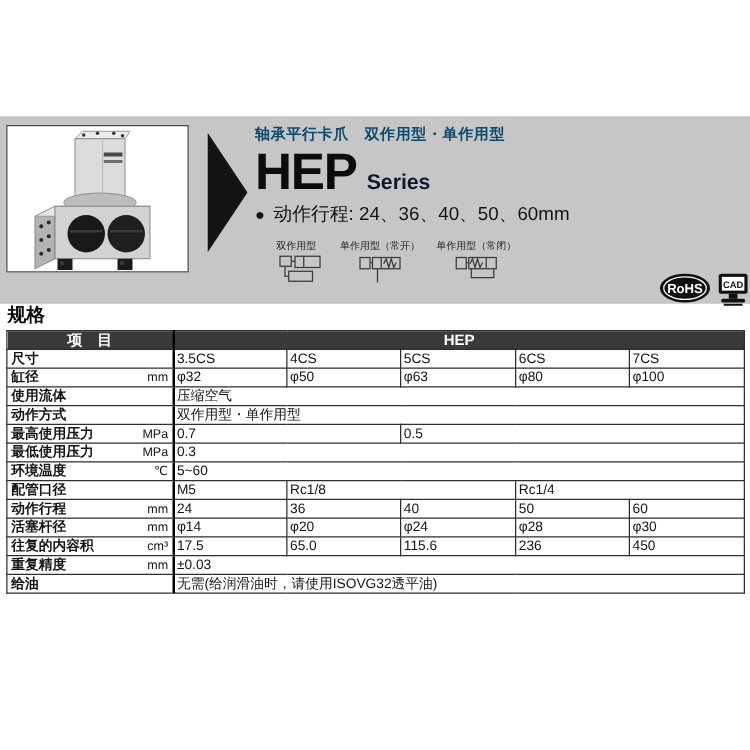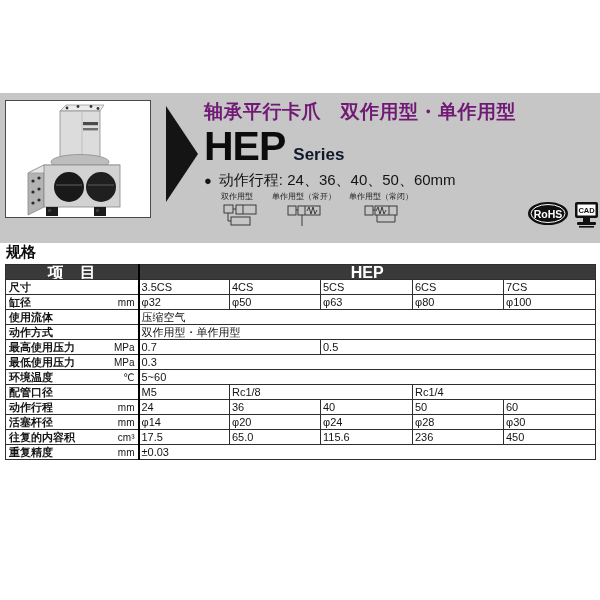--- a/index.html
+++ b/index.html
@@ -7,39 +7,39 @@
     font-family:"Liberation Sans","DejaVu Sans",sans-serif; color:#111; }
   .page { position:relative; width:600px; height:600px; overflow:hidden; background:#fff; }
 
   
   .band { position:absolute; left:0; top:93px; width:600px; height:150px; background:#c6c6c6; }
   .photo-box { position:absolute; left:5px; top:7px; width:146px; height:118px;
     background:#fff; border:1px solid #4a4a4a; }
   .photo-box svg { display:block; }
   .arrow { position:absolute; left:166px; top:13px; }
   .titles { position:absolute; left:204px; top:6px; }
-  .subtitle { font-size:19px; font-weight:bold; color:#701a75; letter-spacing:0.5px; }
+  .subtitle { font-size:12px; font-weight:bold; color:#0c4a6e; letter-spacing:0.5px; }
   .series-row { display:flex; align-items:baseline; margin-top:0px; }
   .series-name { font-size:41px; font-weight:bold; letter-spacing:-1px; line-height:1.05; color:#0c0c0c; }
   .series-suffix { font-size:17px; font-weight:bold; margin-left:8px; color:#0f172a; }
   .stroke-row { margin-top:3px; font-size:15px; color:#141414; display:flex; align-items:center; }
   .bullet { font-size:13px; margin-right:7px; }
   .symbols { position:absolute; left:221px; top:99px; display:flex; gap:13px; }
   .sym { text-align:left; }
   .sym-label { font-size:8px; line-height:9px; color:#222; margin-bottom:1px; white-space:nowrap; }
   .sym svg { display:block; margin:0 auto; }
-  .logos { position:absolute; left:527px; top:108px; display:flex; align-items:flex-start; gap:5px; }
+  .logos { position:absolute; left:527px; top:125px; display:flex; align-items:flex-start; gap:5px; }
 
   
   .section-title { position:absolute; left:6px; top:243px; font-size:15px; font-weight:bold; color:#0c0c0c; }
   .table-wrap { position:absolute; left:5px; top:264px; width:590px; }
   table { border-collapse:collapse; table-layout:fixed; width:590px; }
   th, td { border:1px solid #2e2e2e; height:15px; padding:0 2px;
     font-size:11px; line-height:13px; overflow:hidden; white-space:nowrap; }
-  th { background:#3a3a3a; color:#fff; font-weight:bold; font-size:16px; text-align:center; }
+  th { background:#3a3a3a; color:#fff; font-weight:bold; font-size:12px; text-align:center; }
   th.h-item { border-right:2px solid #000; }
   td.item { border-right:none; text-align:left; padding-left:3px; color:#141414;font-weight:bold; }
   td.unit { border-left:none; border-right:2px solid #000; text-align:right; font-size:10px; padding-right:3px; color:#141414; }
   td.val { text-align:left; color:#141414; }
 </style>
 </head>
 <body>
 
 <div class="page">
 
@@ -253,16 +253,21 @@
         <td class="val">65.0</td>
         <td class="val">115.6</td>
         <td class="val">236</td>
         <td class="val">450</td>
       </tr>
       <tr>
         <td class="item">重复精度</td>
         <td class="unit">mm</td>
         <td class="val" colspan="5">±0.03</td>
       </tr>
+      <tr>
+        <td class="item">给油</td>
+        <td class="unit"></td>
+        <td class="val" colspan="5">无需(给润滑油时，请使用ISOVG32透平油)</td>
+      </tr>
     </tbody>
       </table>
   </div>
 </div>
 
 </body></html>

